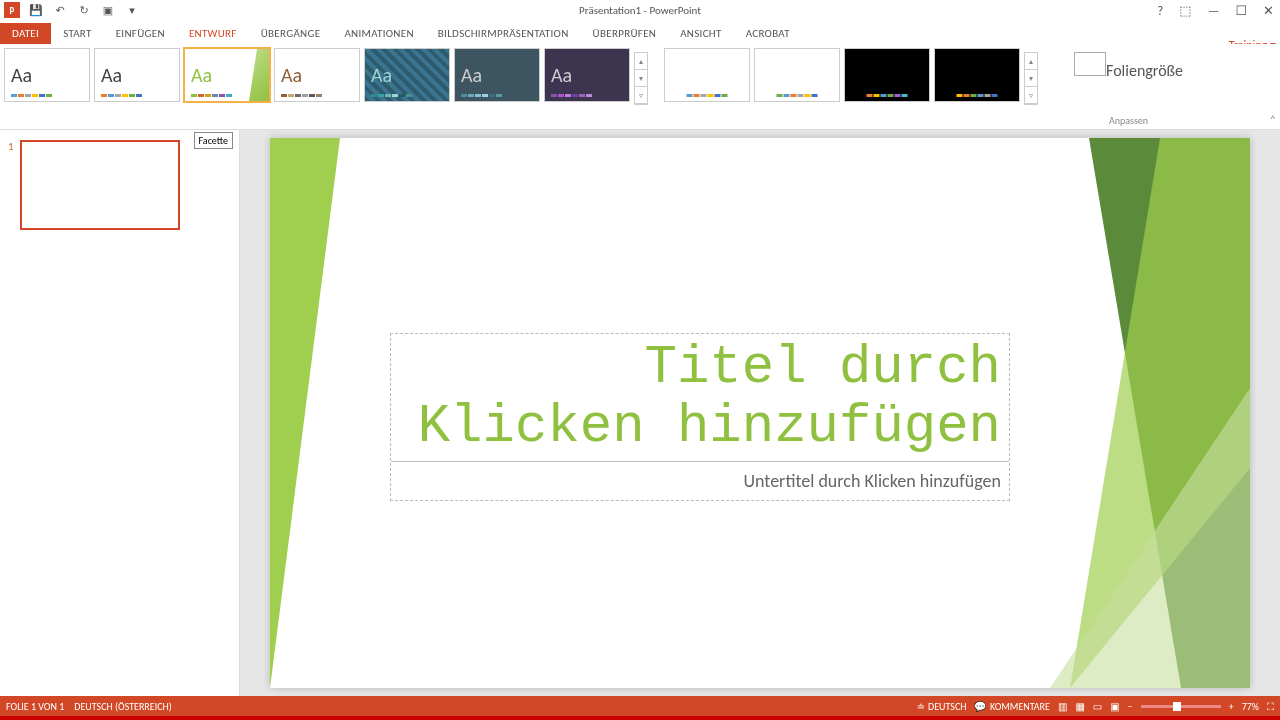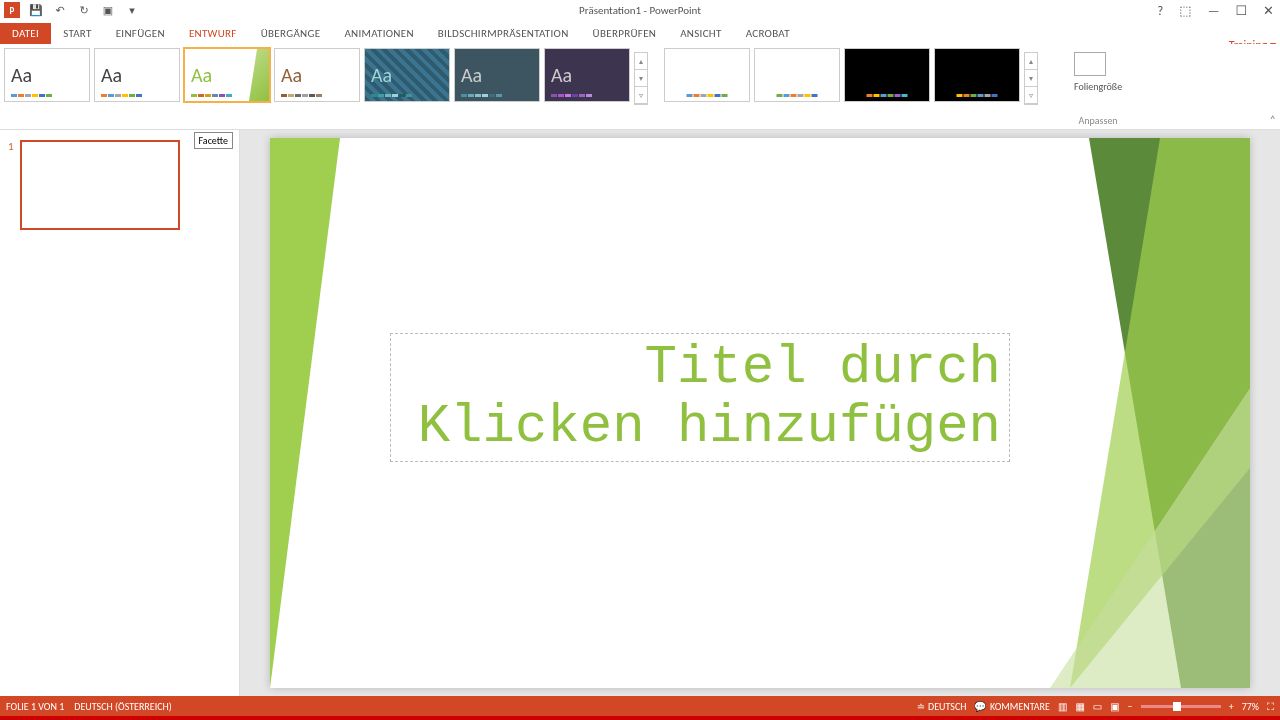--- a/index.html
+++ b/index.html
@@ -32,21 +32,21 @@
 .design-thumb.green::after{content:"";position:absolute;right:0;top:0;bottom:0;width:20px;background:linear-gradient(135deg,#c0dc8a,#90c040);clip-path:polygon(40% 0,100% 0,100% 100%,0 100%)}
 .scrollbtns{display:flex;flex-direction:column;width:14px;border:1px solid #ccc;margin-top:4px}
 .scrollbtns div{height:17px;border-bottom:1px solid #ccc;display:flex;align-items:center;justify-content:center;font-size:8px;color:#888}
 .group-label{position:absolute;bottom:2px;left:0;right:0;text-align:center;font-size:10px;color:#888}
 .variants-group{display:flex;align-items:flex-start;padding:4px;gap:4px;position:relative;width:400px}
 .variant-thumb{width:86px;height:54px;border:1px solid #ccc;background:#fff;position:relative;cursor:pointer}
 .variant-thumb.black{background:#000}
 .variant-thumb .colorstrip{display:flex;gap:1px;position:absolute;bottom:4px;left:50%;transform:translateX(-50%)}
 .variant-thumb .colorstrip span{width:6px;height:3px}
 .anpassen-group{display:flex;padding:4px 10px 0;gap:4px;position:relative;align-items:flex-start}
-.anpassen-btn{display:flex;flex-direction:column;align-items:flex-start;font-size:10px;color:#555;padding:4px;text-align:center;cursor:pointer}
+.anpassen-btn{display:flex;align-items:flex-end;font-size:16px;color:#555;padding:4px;text-align:center;cursor:pointer}
 .anpassen-btn .icn{width:32px;height:24px;border:1px solid #aaa;margin-bottom:4px}
 .collapse-ribbon{position:absolute;right:4px;bottom:2px;font-size:12px;color:#888}
 .workspace{display:flex;height:566px;background:#e6e6e6}
 .slide-panel{width:240px;background:#fff;padding:10px 8px;border-right:1px solid #ddd;position:relative}
 .slide-thumb{display:flex;gap:6px}
 .slide-num{font-size:11px;color:#c63}
 .slide-mini{width:160px;height:90px;border:2px solid #d24726;background:#fff}
 .tooltip{position:absolute;top:2px;right:6px;background:#fff;border:1px solid #888;padding:1px 4px;font-size:10px}
 .slide-area{flex:1;display:flex;align-items:center;justify-content:center;background:#e6e6e6;position:relative}
 .slide{width:980px;height:550px;background:#fff;box-shadow:0 0 8px rgba(0,0,0,0.2);position:relative;overflow:hidden}
@@ -256,20 +256,21 @@
   <div class="slide-area">
     <div class="slide">
       <div class="green-tri-left"></div>
       <div class="green-tri-right">
         <div class="gr1"></div>
           <div class="gr2"></div>
           <div class="gr3"></div>
       </div>
       <div class="title-box">
         <div class="title-text">Titel durch Klicken hinzufügen</div>
+        <div class="subtitle-box">Untertitel durch Klicken hinzufügen</div>
       </div>
     </div>
   </div>
 </div>
 
 <div class="statusbar">
   <div class="status-left">
     <span>FOLIE 1 VON 1</span>
     <span>DEUTSCH (ÖSTERREICH)</span>
   </div>

